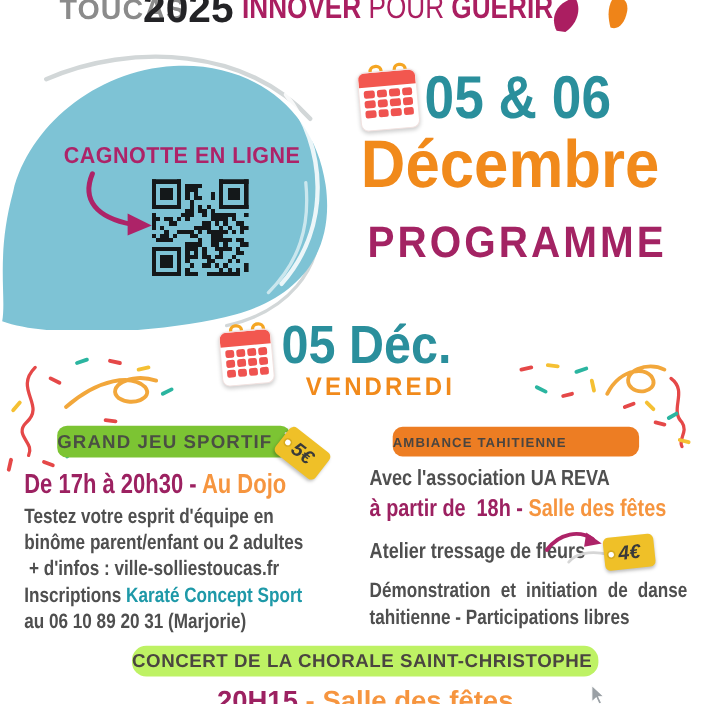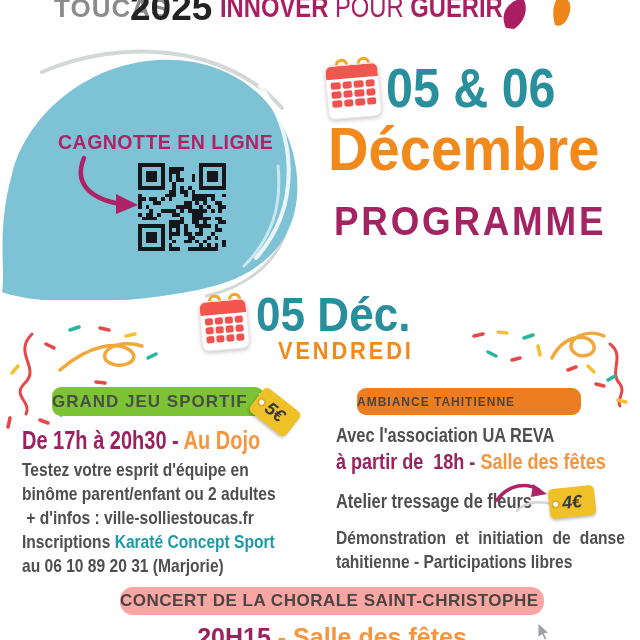--- a/index.html
+++ b/index.html
@@ -39,21 +39,21 @@
   .vendredi{left:278px;top:338px;font-size:23px;font-weight:800;color:#f18a1b;
             letter-spacing:3px;transform:scaleX(.95);}
 
   
   .pill{display:flex;align-items:center;justify-content:flex-start;border-radius:9px;
         font-weight:800;color:#4a4f43;}
   .pill-green{left:52px;top:387px;width:212px;height:29px;background:#7cc433;
               font-size:17px;letter-spacing:1px;}
   .pill-orange{left:357px;top:388px;width:224px;height:27px;background:#ed7d23;
                font-size:12px;letter-spacing:1px;color:#4a4540;}
-  .pill-yellow{left:120px;top:587px;width:424px;height:28px;background:#fca5a5;
+  .pill-yellow{left:120px;top:587px;width:424px;height:28px;background:#bef264;
                border-radius:13px;font-size:17px;letter-spacing:.5px;color:#4a4540;}
 
   
   .tag{display:flex;align-items:center;justify-content:center;width:46px;height:30px;
        background:#efc028;border-radius:5px;font-weight:700;font-style:italic;
        color:#3a3a3a;font-size:18px;box-shadow:0 2px 3px rgba(0,0,0,.25);}
   .tag::before{content:"";position:absolute;left:4px;width:5px;height:5px;background:#fff;
        border-radius:50%;box-shadow:0 0 0 1.5px #d8ab1e;}
   .tag5{left:252px;top:397px;transform:rotate(38deg);}
   .tag4{left:549px;top:487px;transform:rotate(-6deg);}

